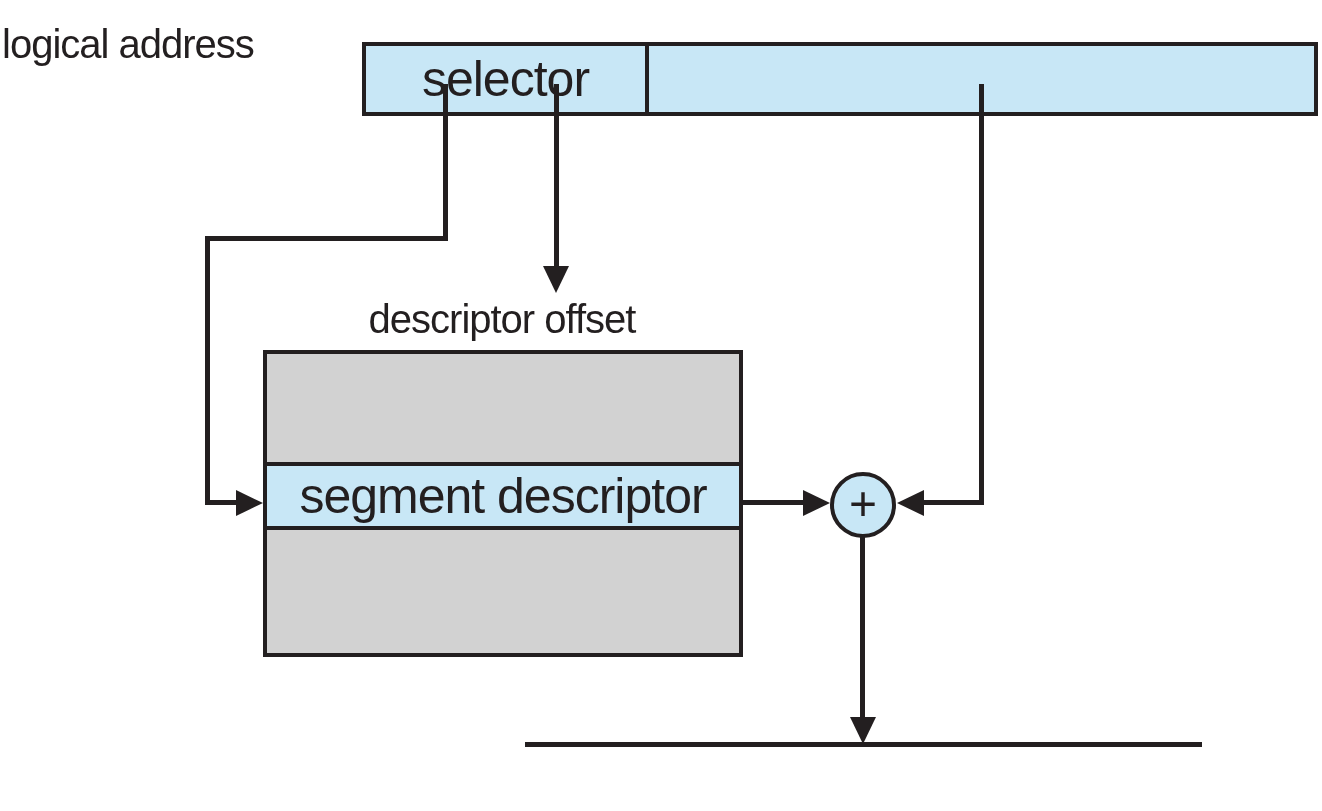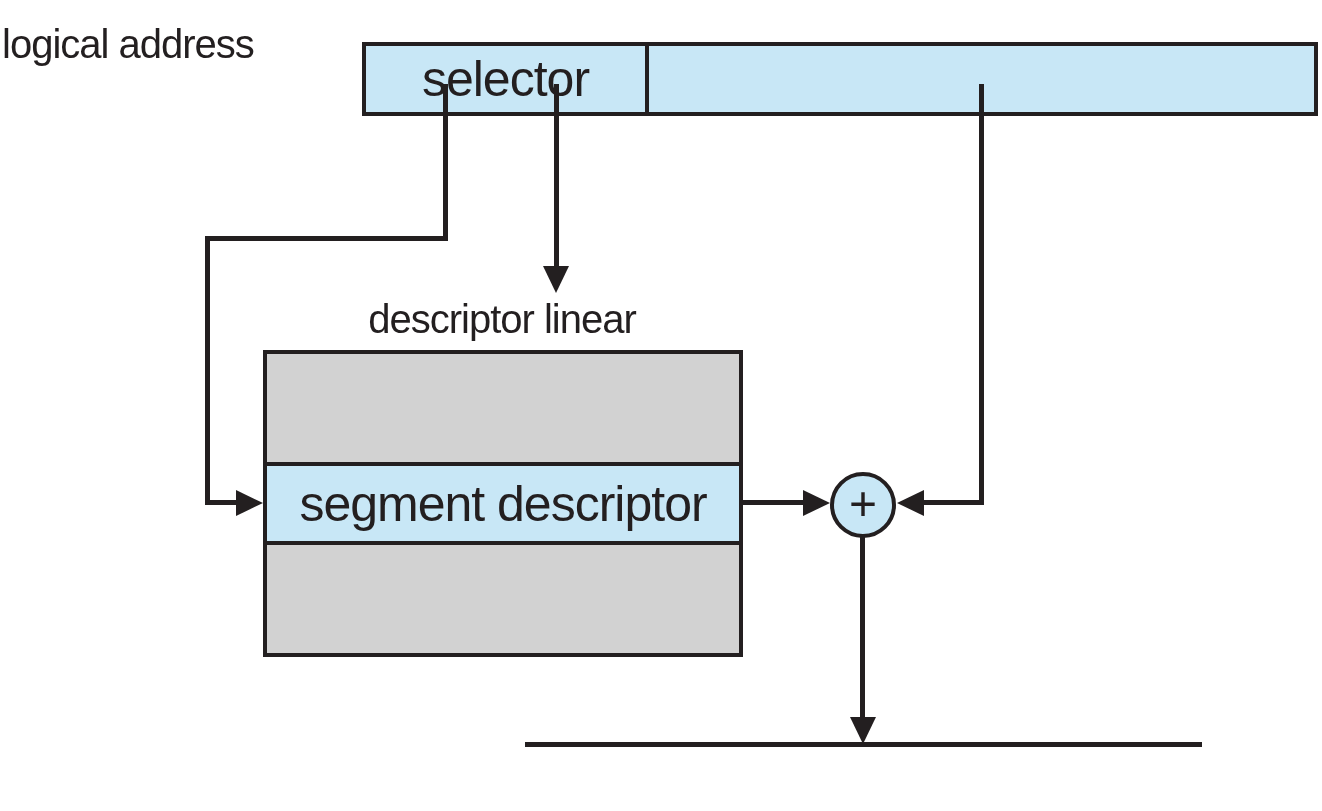--- a/index.html
+++ b/index.html
@@ -48,21 +48,21 @@
     position:absolute;
     left:263px; top:350px;
     width:480px; height:307px;
     box-sizing:border-box;
     border:4px solid var(--line);
     background:var(--table-fill);
     display:flex;flex-direction:column;
   }
   .dt-row-gray{height:108px;background:var(--table-fill);}
   .dt-row-blue{
-    height:83px;box-sizing:border-box;
+    height:68px;box-sizing:border-box;
     border-top:4px solid var(--line);
     border-bottom:4px solid var(--line);
     background:var(--box-fill);
     display:flex;align-items:center;justify-content:center;
     font-size:50px;letter-spacing:-1px;
   }
   
   .seg{position:absolute;background:var(--line);}
   
   .arr{position:absolute;width:0;height:0;}
@@ -98,21 +98,21 @@
 
   <div class="seg" style="left:443px;top:84px;width:5px;height:157px;"></div>
   <div class="seg" style="left:205px;top:236px;width:243px;height:5px;"></div>
   <div class="seg" style="left:205px;top:236px;width:5px;height:269px;"></div>
   <div class="seg" style="left:205px;top:500px;width:34px;height:5px;"></div>
   <div class="arr arr-right" style="left:236px;top:490px;"></div>
 
   <div class="seg" style="left:554px;top:84px;width:5px;height:184px;"></div>
   <div class="arr arr-down" style="left:543px;top:266px;"></div>
 
-  <div class="label centered" style="left:262px;top:292px;width:480px;">descriptor linear</div>
+  <div class="label centered" style="left:262px;top:292px;width:480px;">descriptor offset</div>
 
   <div class="desc-table">
     <div class="dt-row-gray"></div>
     <div class="dt-row-blue">
       <span>segment descriptor</span>
     </div>
     <div class="dt-row-gray" style="flex:1;"></div>
   </div>
 
   <div class="seg" style="left:743px;top:500px;width:63px;height:5px;"></div>

